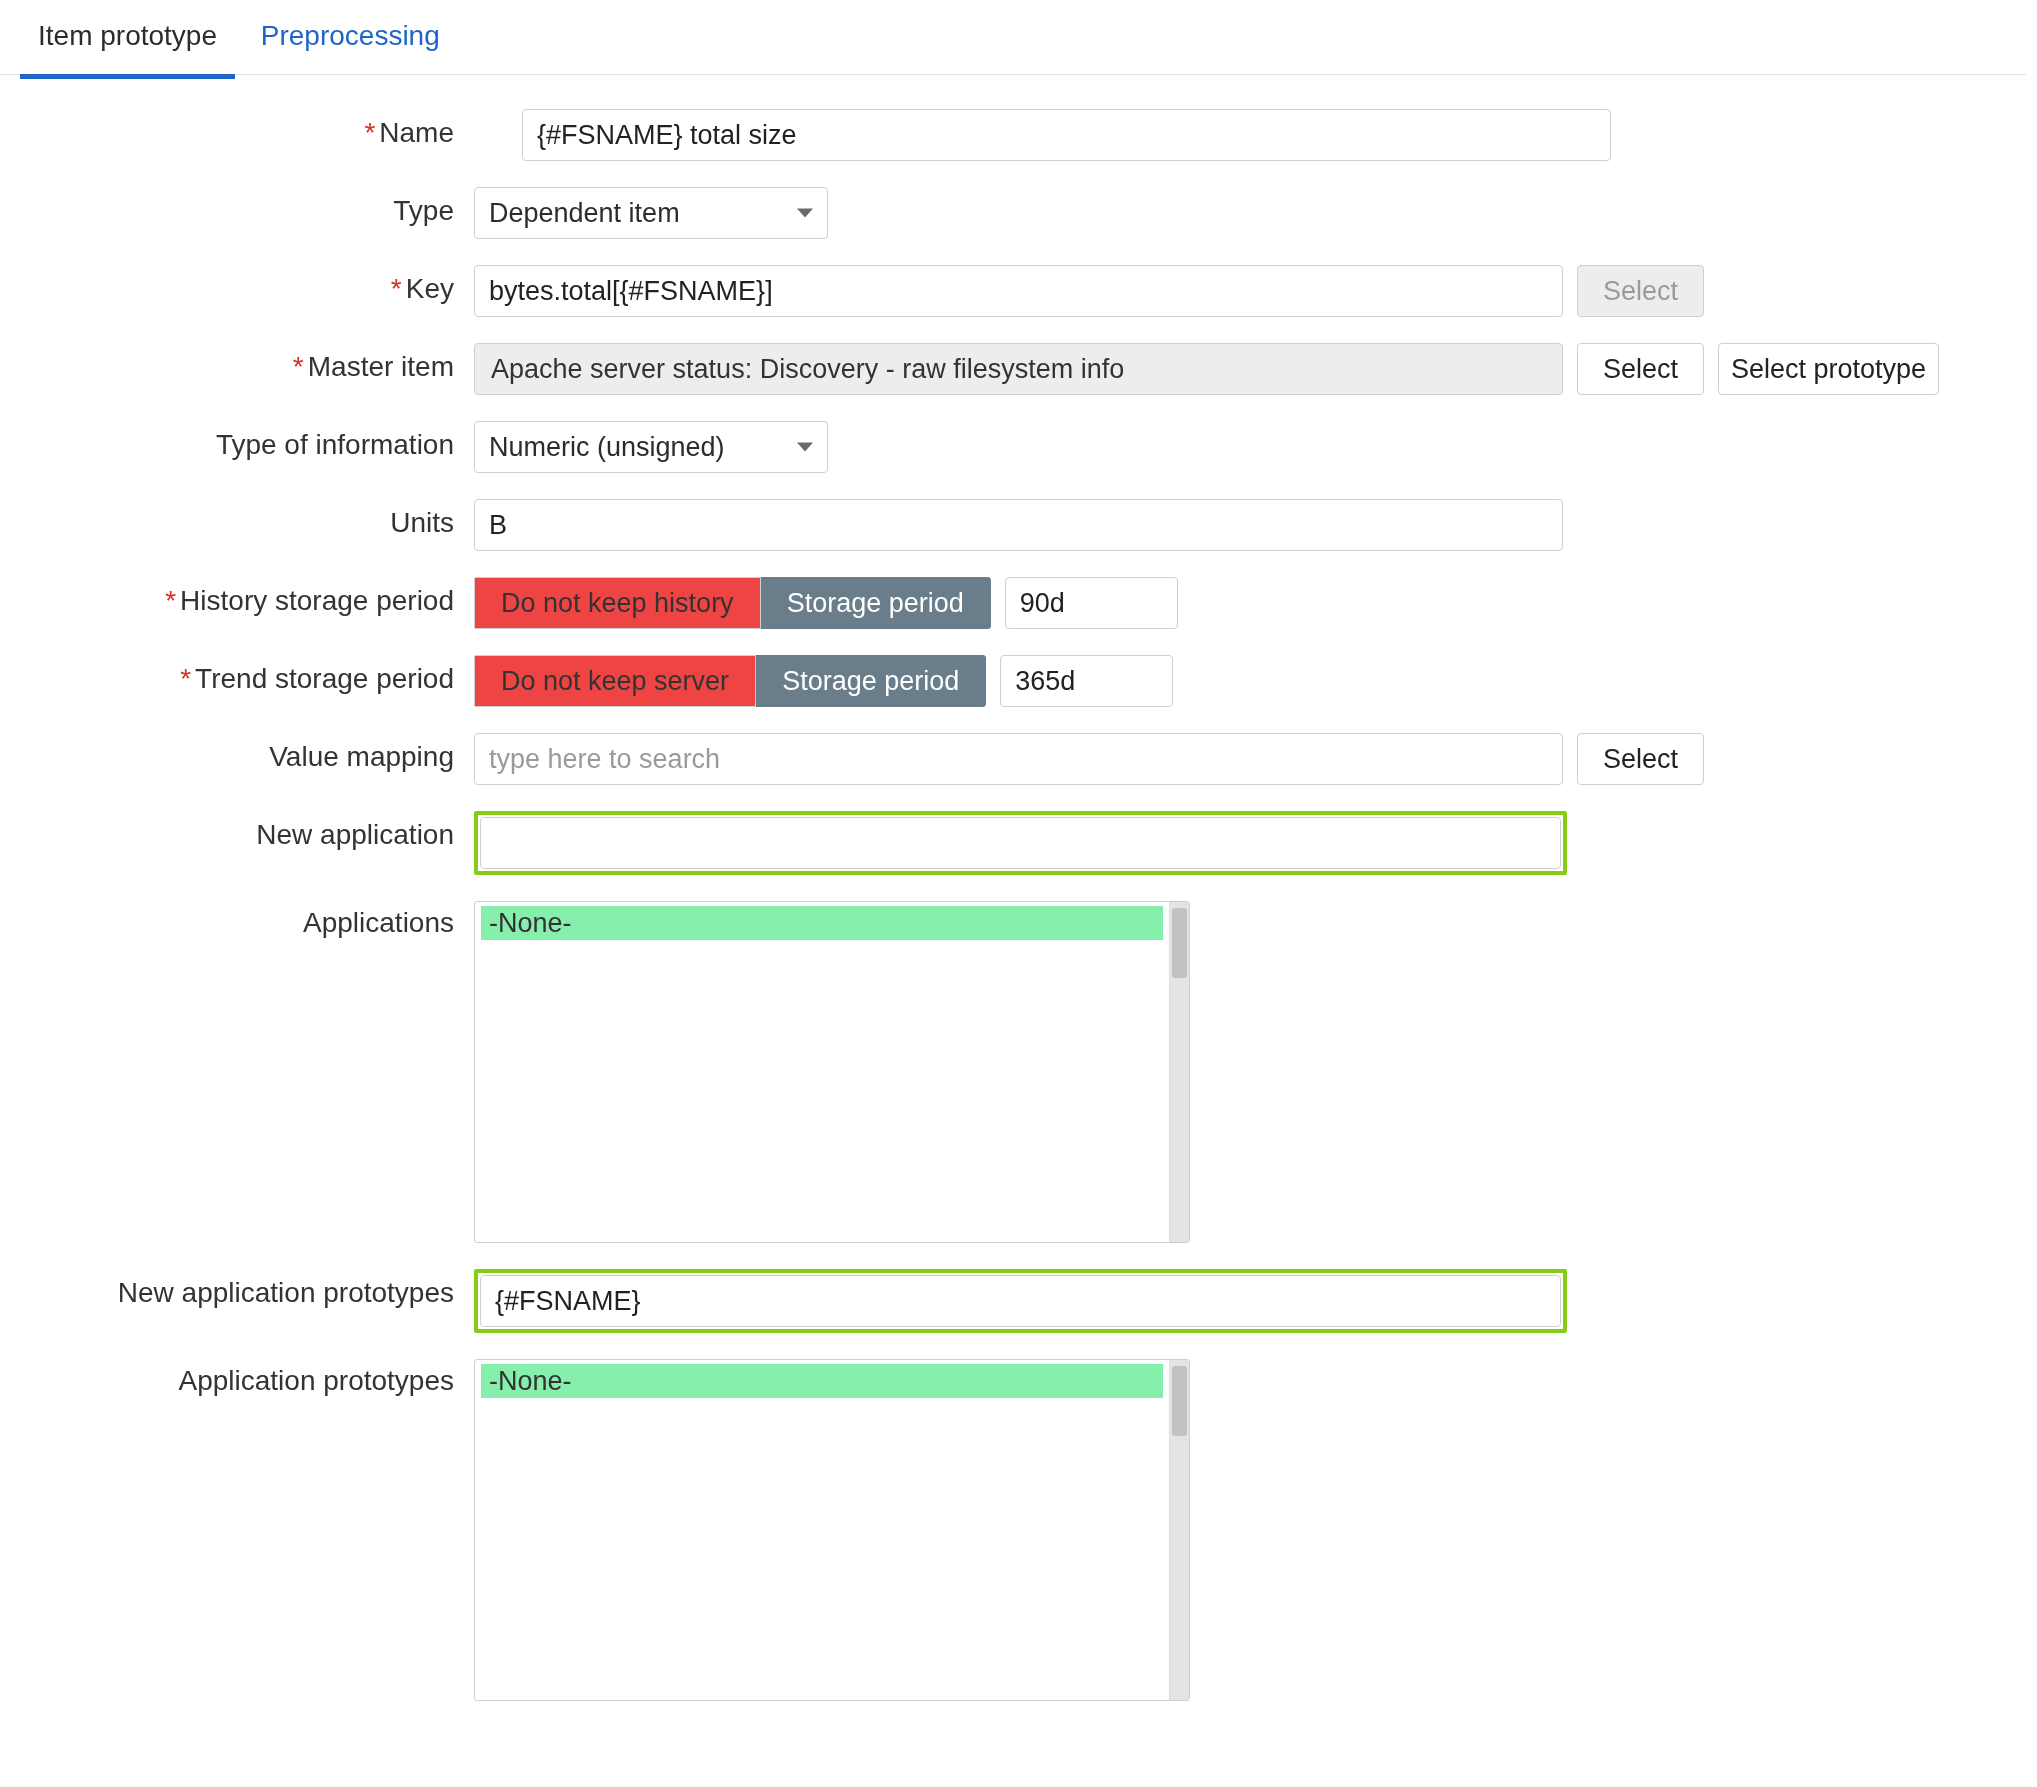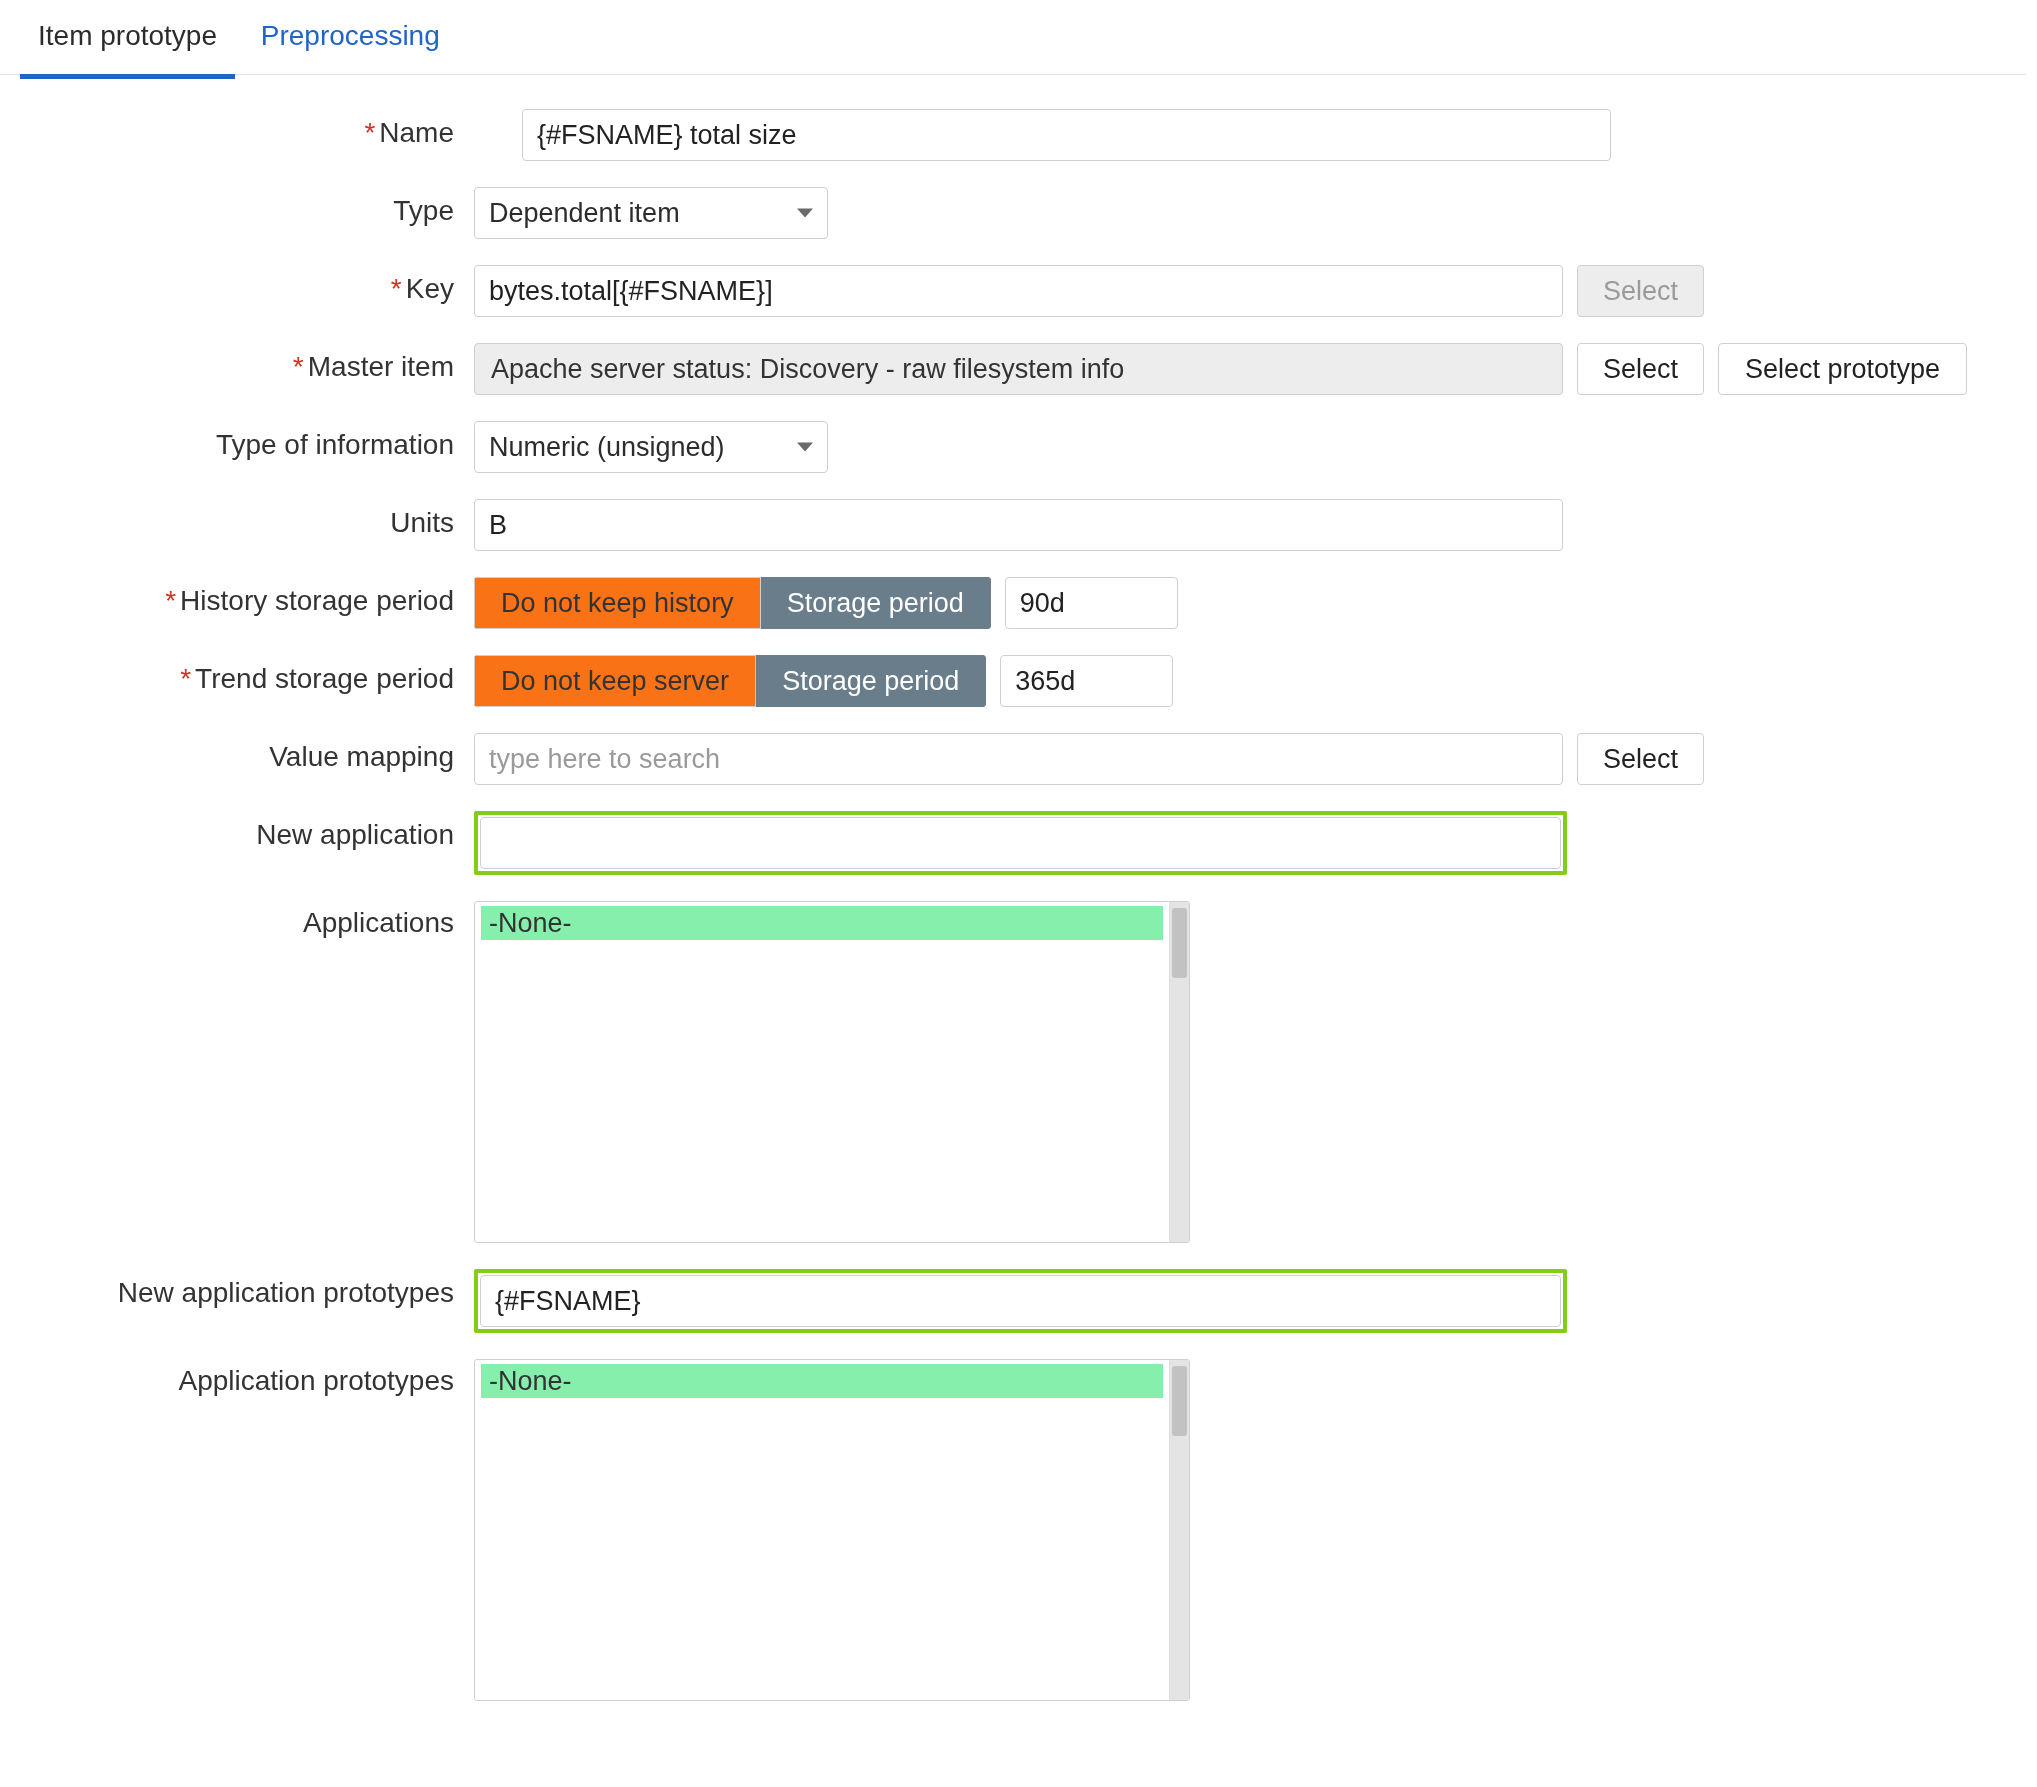--- a/index.html
+++ b/index.html
@@ -104,21 +104,21 @@
     background: #ededed;
     display: inline-flex;
     align-items: center;
     color: #333;
   }
   .btn {
     height: 52px;
     border: 1px solid #cfcfcf;
     border-radius: 4px;
     background: #fff;
-    padding: 0 26px;
+    padding: 0 12px;
     font-size: 27px;
     color: #222;
     cursor: pointer;
     display: inline-flex;
     align-items: center;
     justify-content: center;
   }
   .btn.disabled {
     background: #ededed;
     color: #9a9a9a;
@@ -132,21 +132,21 @@
     overflow: hidden;
   }
   .seg .seg-btn {
     height: 52px;
     padding: 0 26px;
     font-size: 27px;
     display: inline-flex;
     align-items: center;
     justify-content: center;
     border: 1px solid #cfcfcf;
-    background: #f97316;
+    background: #ef4444;
     color: #333;
     cursor: pointer;
   }
   .seg .seg-btn + .seg-btn { border-left: none; }
   .seg .seg-btn.active {
     background: #6a7d8a;
     color: #fff;
     border-color: #6a7d8a;
   }
   .txt::placeholder { color: #9a9a9a; }

